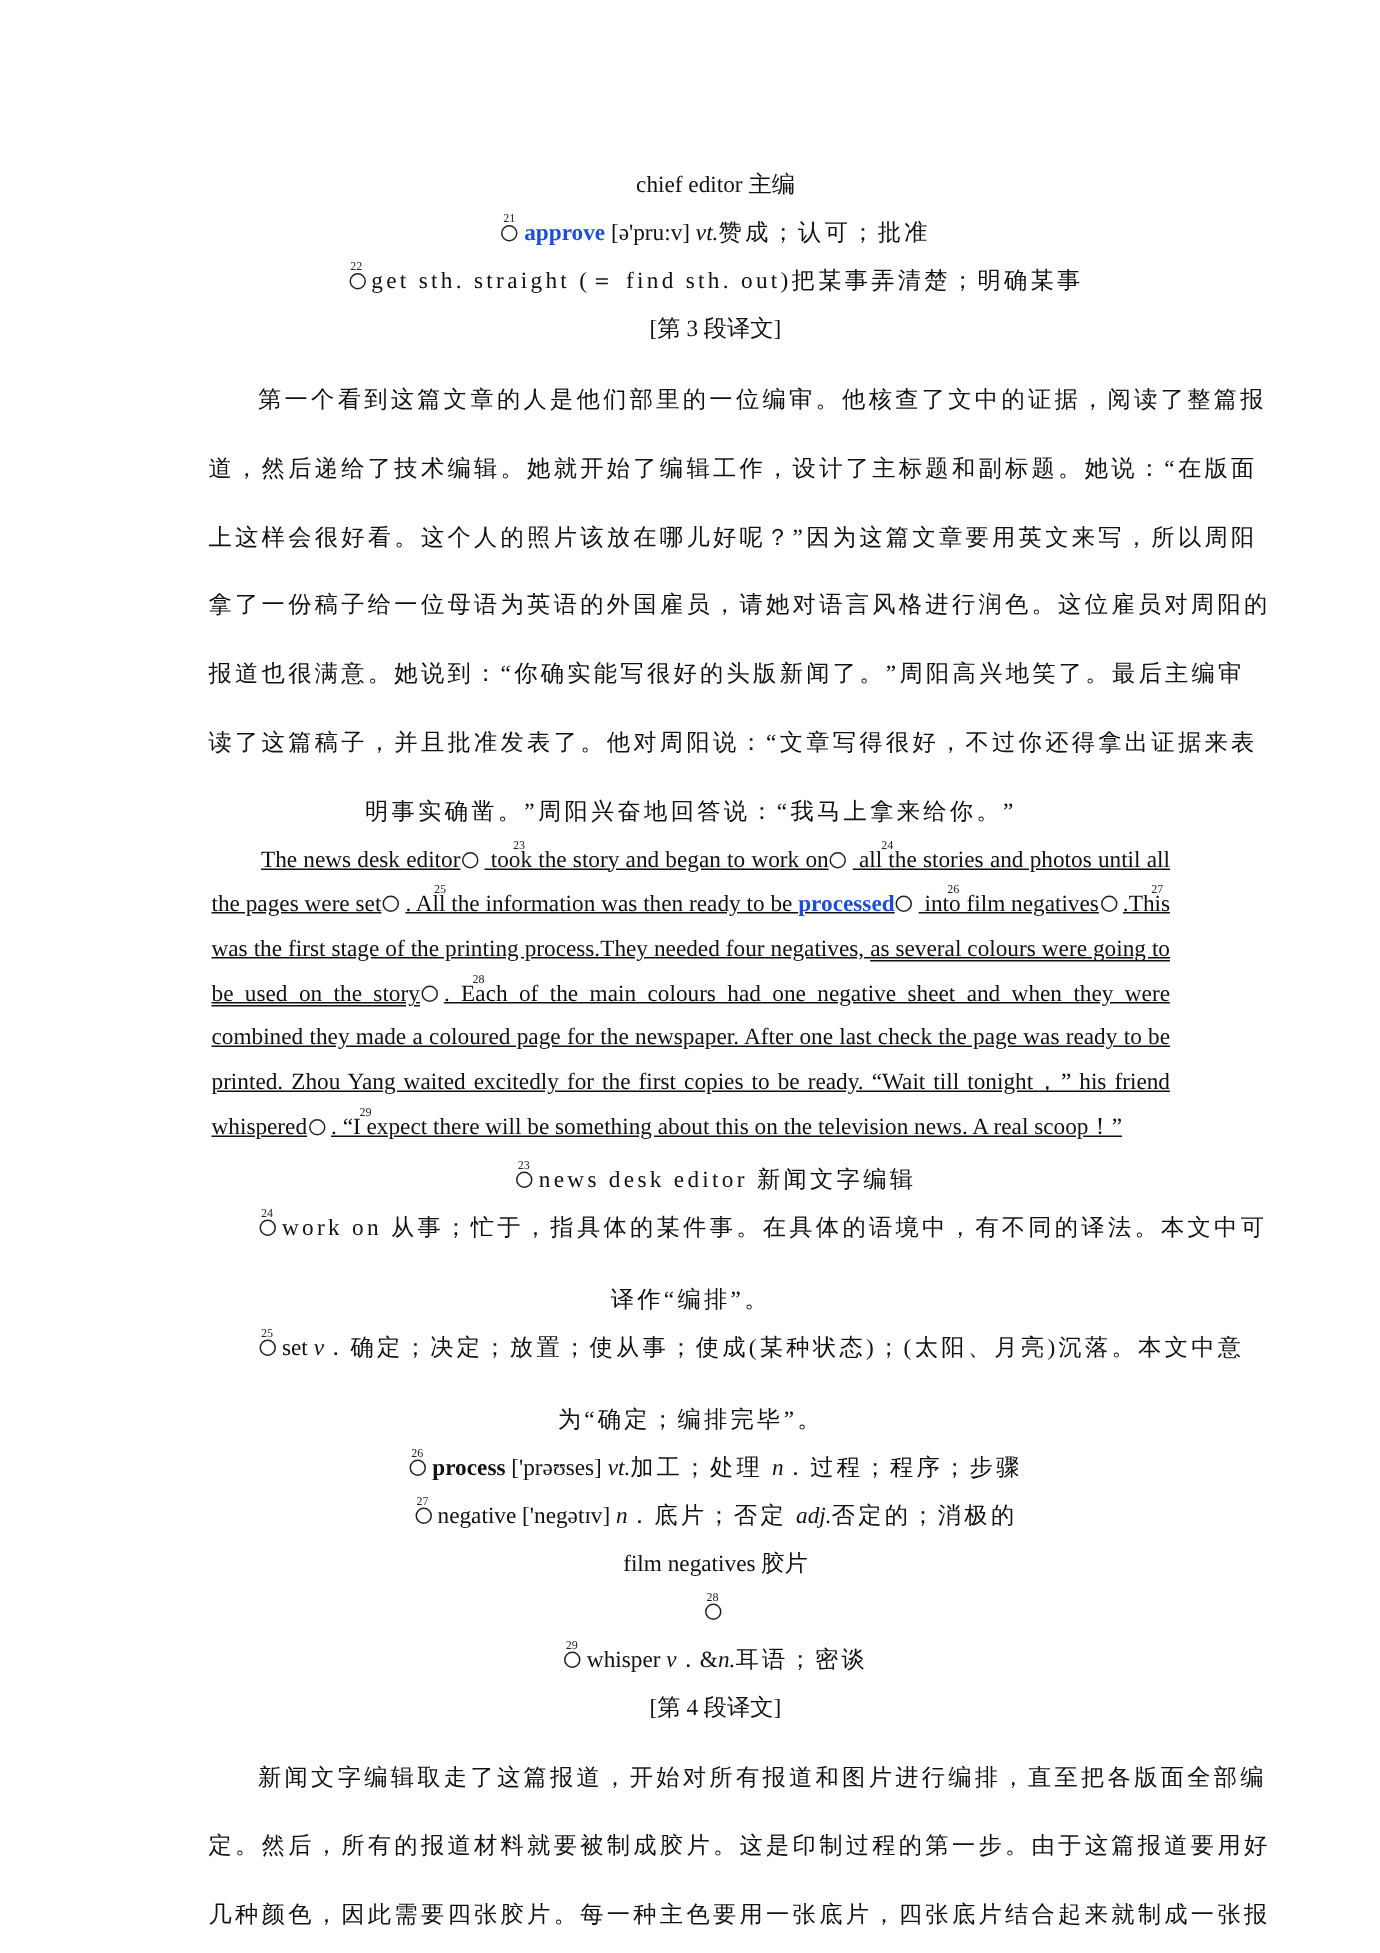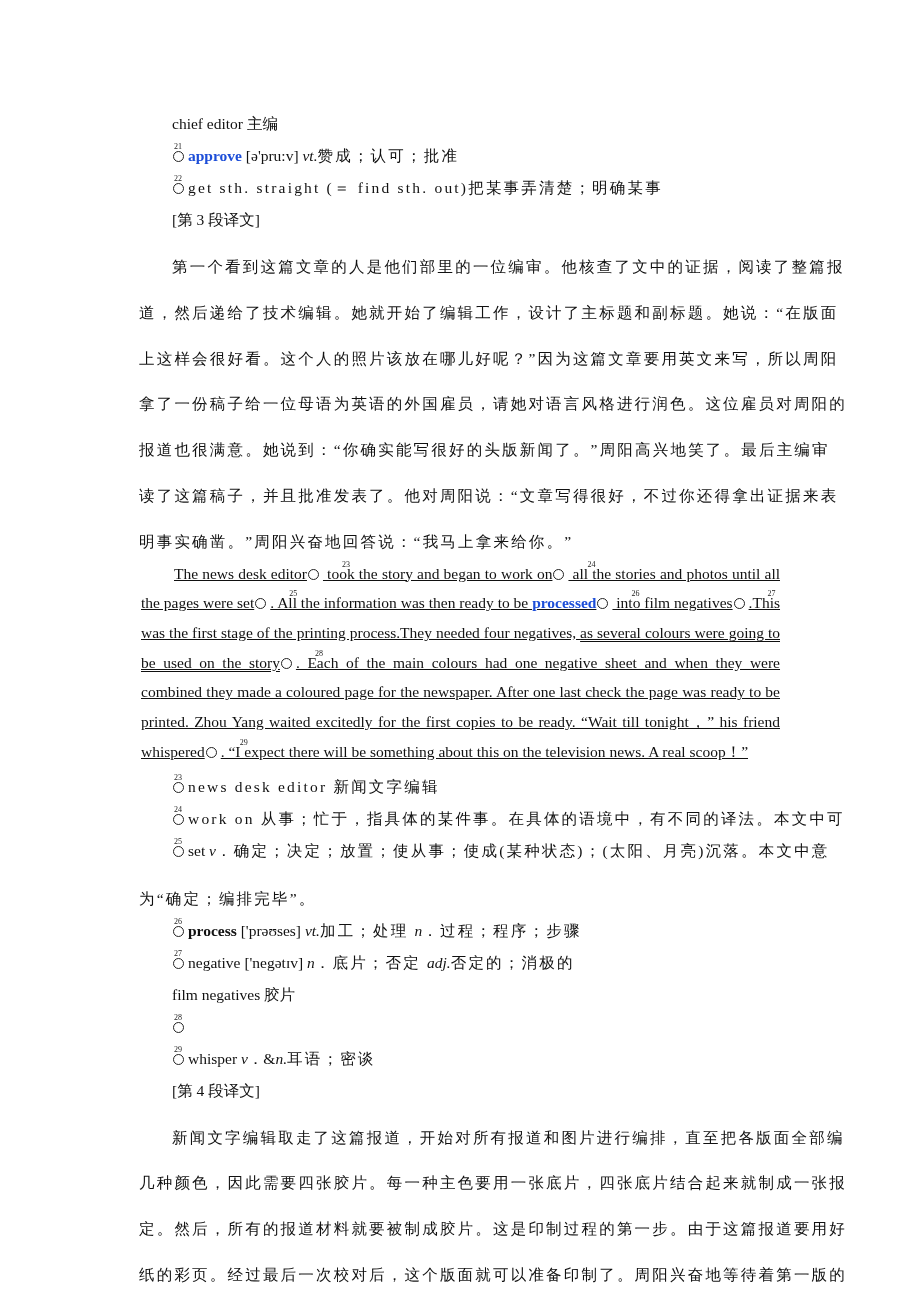--- a/index.html
+++ b/index.html
@@ -1,19 +1,19 @@
 <!DOCTYPE html>
 <html><head>
 <meta charset="utf-8">
 <style>
   html, body { margin: 0; padding: 0; background: #ffffff; }
   body { width: 920px; height: 1302px; position: relative; overflow: hidden;
          font-family: "Liberation Serif", "DejaVu Serif", serif; color: #111; }
   .page { position: absolute; left: 139px; top: 108px; width: 643px; }
-  .line { font-size: 15.5px; line-height: 32px; white-space: nowrap; }
+  .line { font-size: 15.5px; line-height: 32px; white-space: nowrap; text-align: center; }
   .indent { padding-left: 33px; }
   .para { font-size: 15.5px; line-height: 29.8px; text-indent: 33px; text-align: justify; text-align-last: left; margin: 2px; text-decoration: underline; }
   .para.en { line-height: 29.7px; }
   .cn { letter-spacing: 2.2px; margin-top: 16px; }
   .red { color: #1d4ed8; font-weight: bold; }
   .bold { font-weight: bold; }
   .ital { font-style: italic; }
   .mark { position: relative; display: inline-block; width: 15px; height: 14px; vertical-align: -1px; margin-right: 1px; }
   .mark .ring { position: absolute; left: 1px; top: 3px; width: 11px; height: 11px; border: 1.3px solid #222; border-radius: 50%; box-sizing: border-box; }
   .mark .num { position: absolute; left: 2px; top: -6px; font-size: 8px; line-height: 9px; font-family: "Liberation Serif", serif; color: #222; }
@@ -52,20 +52,21 @@
   </p>
 
   <div class="gap"></div>
 
   <div class="line indent">
     <span class="mark"><span class="ring"></span><span class="num">23</span></span><span class="cn">news desk editor 新闻文字编辑</span>
   </div>
 
   <div>
     <div class="line indent"><span class="mark"><span class="ring"></span><span class="num">24</span></span><span class="cn">work on 从事；忙于，指具体的某件事。在具体的语境中，有不同的译法。本文中可</span></div>
+    <div class="line cn">译作“编排”。</div>
   </div>
 
   <div>
     <div class="line indent"><span class="mark"><span class="ring"></span><span class="num">25</span></span><span>set </span><span class="ital">v</span><span class="cn">．确定；决定；放置；使从事；使成(某种状态)；(太阳、月亮)沉落。本文中意</span></div>
     <div class="line cn">为“确定；编排完毕”。</div>
   </div>
 
   <div class="line indent">
     <span class="mark"><span class="ring"></span><span class="num">26</span></span><span class="bold">process</span><span> ['prəʊses] </span><span class="ital">vt.</span><span class="cn">加工；处理 </span><span class="ital">n</span><span class="cn">．过程；程序；步骤</span>
   </div>
@@ -81,18 +82,18 @@
   </div>
 
   <div class="line indent">
     <span class="mark"><span class="ring"></span><span class="num">29</span></span><span>whisper </span><span class="ital">v</span><span>．&amp;</span><span class="ital">n.</span><span class="cn">耳语；密谈</span>
   </div>
 
   <div class="line indent">[第 4 段译文]</div>
 
   <div>
     <div class="line cn indent" style="line-height:29.8px">新闻文字编辑取走了这篇报道，开始对所有报道和图片进行编排，直至把各版面全部编</div>
+    <div class="line cn" style="line-height:29.8px">定。然后，所有的报道材料就要被制成胶片。这是印制过程的第一步。由于这篇报道要用好</div>
     <div class="line cn" style="line-height:29.8px">几种颜色，因此需要四张胶片。每一种主色要用一张底片，四张底片结合起来就制成一张报</div>
-    <div class="line cn" style="line-height:29.8px">定。然后，所有的报道材料就要被制成胶片。这是印制过程的第一步。由于这篇报道要用好</div>
     <div class="line cn" style="line-height:29.8px">纸的彩页。经过最后一次校对后，这个版面就可以准备印制了。周阳兴奋地等待着第一版的</div>
   </div>
 
 </div>
 
 </body></html>

